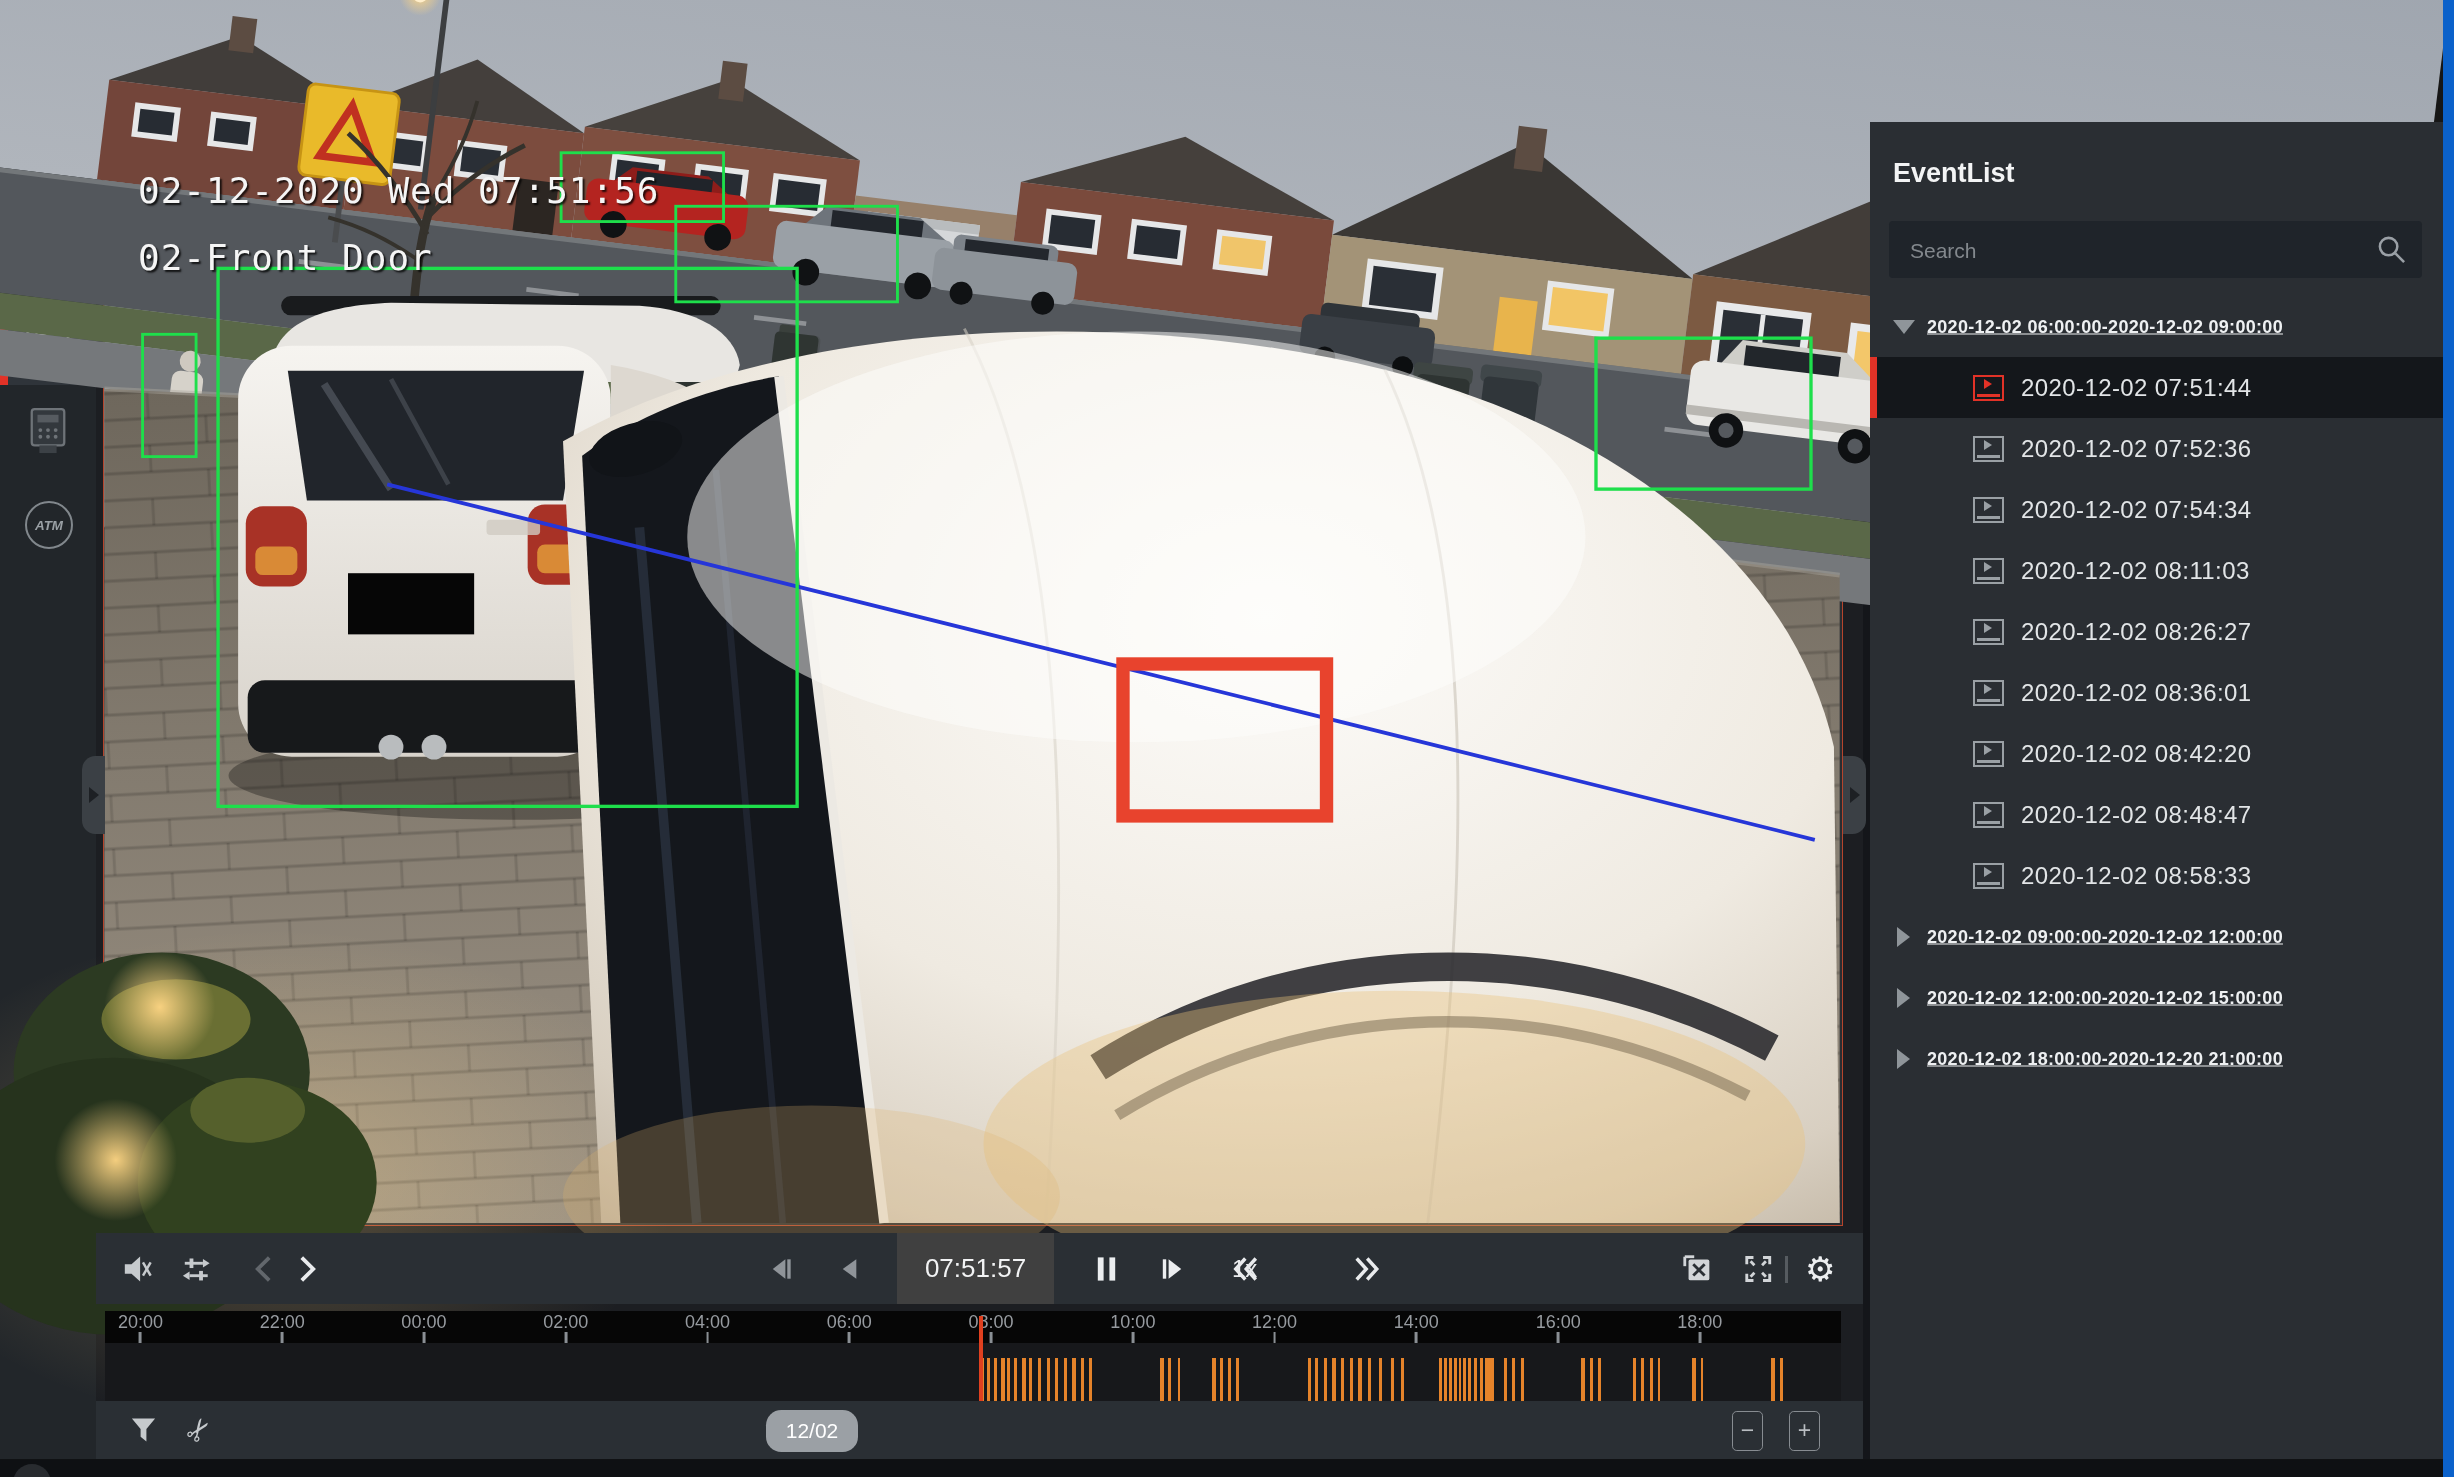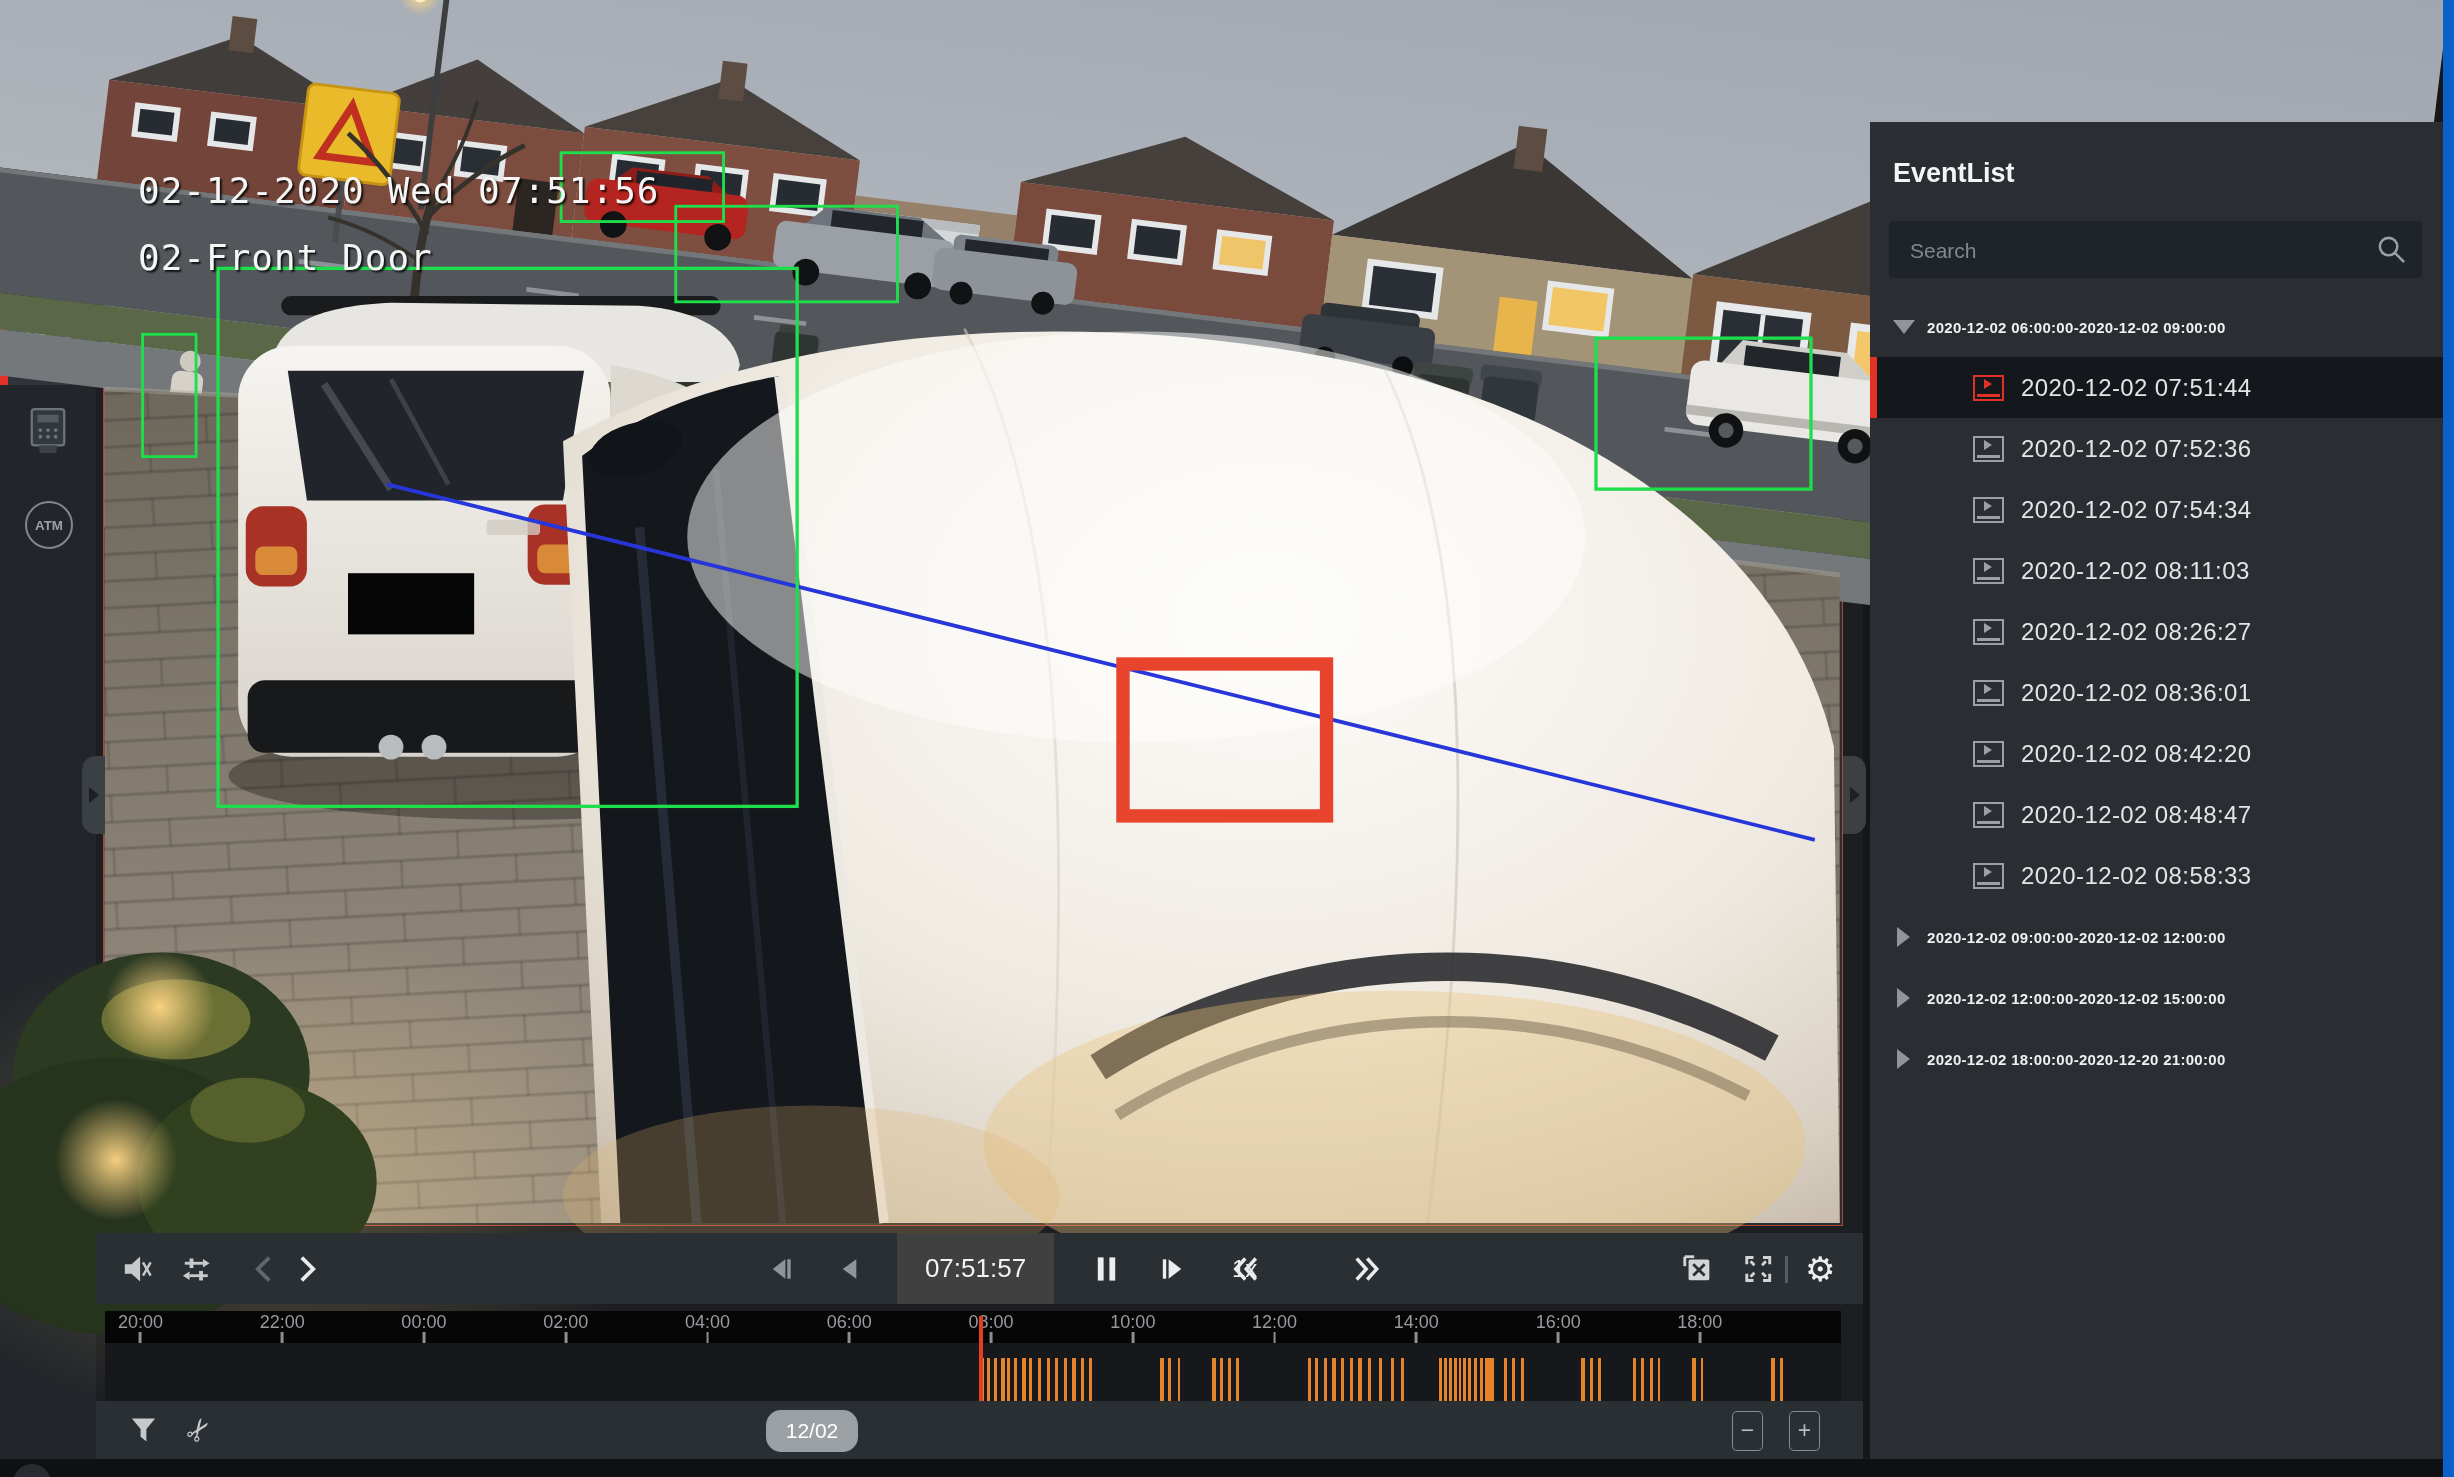--- a/index.html
+++ b/index.html
@@ -23,21 +23,21 @@
   .tab-active{position:absolute;left:98px;top:0;height:61px;width:384px;background:#3a3a3a;
               border-bottom:5.7px solid var(--accent_red,#e23227);box-sizing:border-box;
               display:flex;align-items:center;gap:15.3px;padding-left:25px;}
   .tab-active .lbl{font-size:26px;font-weight:700;color:#fff;}
   .tab-close{width:26px;height:26px;border-radius:50%;background:#2a2c30;color:#8f9499;
              display:flex;align-items:center;justify-content:center;font-size:15.3px;margin-left:3.8px;}
   .tab2{position:absolute;left:505px;top:0;height:61px;display:flex;align-items:center;gap:15.3px;padding-left:7.6px;}
   .tab2 .lbl{font-size:25px;color:#d5d8da;}
 
   
-  .sidebar{position:absolute;left:0;top:122px;width:96px;height:1337px;background:#22262a;}
+  .sidebar{position:absolute;left:0;top:122px;width:96px;height:1337px;background:#22262a;font-style:italic;}
   .sb-burger{position:absolute;left:31px;top:19px;}
   .sb-burger div{height:4.8px;background:#b3b7bb;margin-bottom:6.7px;border-radius:1px;}
   .sb-replay{position:absolute;left:23px;top:98px;}
   .sb-active{position:absolute;left:0;top:175px;width:96px;height:88px;background:#2f343a;}
   .sb-active::before{content:'';position:absolute;left:0;top:0;bottom:0;width:7.6px;background:var(--accent_red,#e23227);}
   .sb-activeic{position:absolute;left:25px;top:21px;}
   .sb-device{position:absolute;left:26px;top:285px;}
   .sb-atm{position:absolute;left:25px;top:379px;width:44px;height:44px;border:2.9px solid #81878c;
           border-radius:50%;display:flex;align-items:center;justify-content:center;
           font-size:13.4px;font-weight:700;color:#9aa0a5;}
@@ -91,21 +91,21 @@
   .searchbox input::placeholder{color:#83888d;}
   .search-ic{position:absolute;right:15.3px;top:13.4px;}
   .ev-rows{position:absolute;left:0;top:174px;width:574px;}
   .ev-row{position:relative;height:61px;width:574px;}
   .ev-row.selected{background:#14171b;}
   .ev-row.selected::before{content:'';position:absolute;left:0;top:0;bottom:0;width:6.7px;background:var(--accent_red,#e23227);}
   .tri{position:absolute;top:50%;transform:translateY(-50%);width:0;height:0;}
   .tri.down{left:23px;border-left:11.5px solid transparent;border-right:11.5px solid transparent;border-top:14.3px solid #8f959a;}
   .tri.right{left:27px;border-top:10.5px solid transparent;border-bottom:10.5px solid transparent;border-left:13.4px solid #8f959a;}
   .ev-group .ev-label{position:absolute;left:57px;top:50%;transform:translateY(-50%);
-                      font-size:15px;font-weight:700;color:#eef0f2;letter-spacing:0.3px;}
+                      font-size:18px;font-weight:700;color:#eef0f2;letter-spacing:0.3px;text-decoration:underline;}
   .clipicon{position:absolute;left:103px;top:50%;transform:translateY(-50%);width:31px;height:26px;
             border:2.4px solid currentColor;color:#9aa0a5;box-sizing:border-box;}
   .clipicon::before{content:'';position:absolute;left:8.6px;top:2.9px;width:0;height:0;
             border-left:8.6px solid currentColor;border-top:5.7px solid transparent;border-bottom:5.7px solid transparent;}
   .clipicon::after{content:'';position:absolute;left:1.9px;right:1.9px;bottom:1.9px;height:2.4px;background:currentColor;}
   .ev-row.selected .clipicon{color:var(--accent_red,#e23227);}
   .ev-item .ev-label{position:absolute;left:151px;top:50%;transform:translateY(-50%);
                      font-size:24px;color:#e2e5e7;letter-spacing:0.4px;}
 
   

